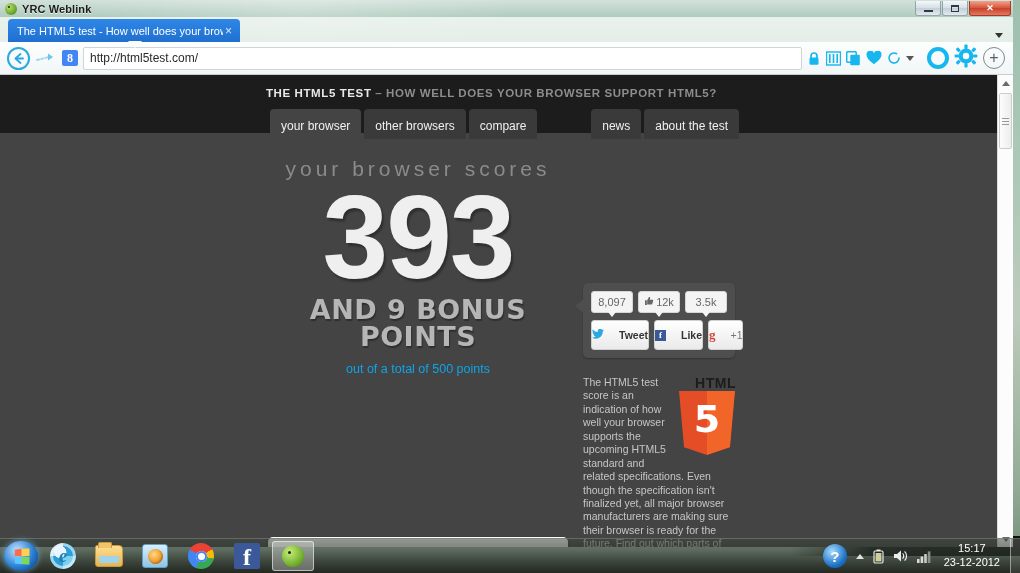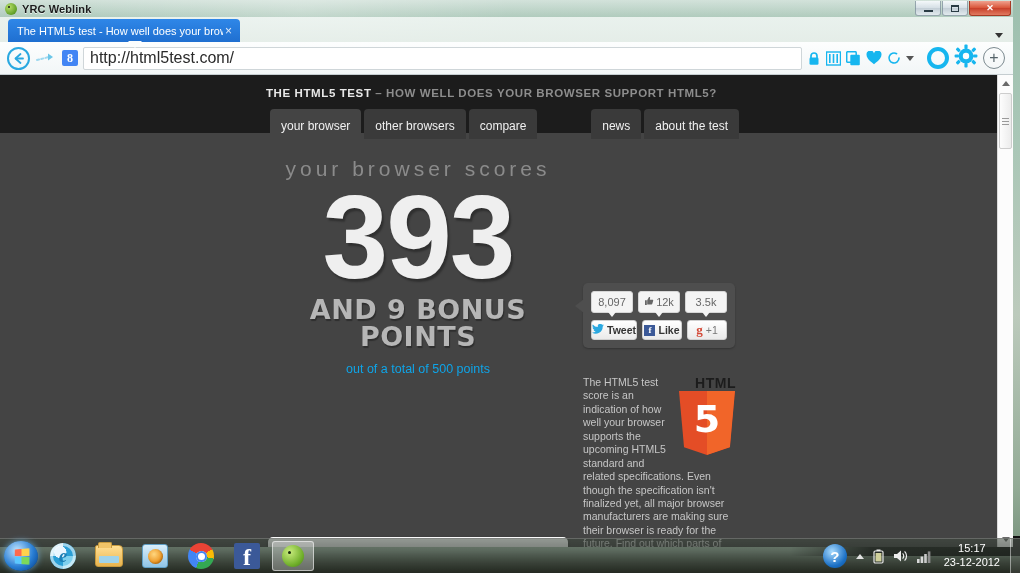--- a/index.html
+++ b/index.html
@@ -137,21 +137,21 @@
     width: 16px; height: 16px; flex: none;
     background: #4285f4; color: #fff;
     font-size: 12px; font-weight: bold; font-family: "Liberation Serif", serif;
     display: flex; align-items: center; justify-content: center;
     border-radius: 2px; cursor: pointer;
   }
   #urlbar {
     flex: 1; height: 23px;
     background: #fff; border: 1px solid #cfd6d9; border-radius: 2px;
     display: flex; align-items: center; padding: 0 6px;
-    font-size: 16px; color: #2a2a2a;
+    font-size: 12px; color: #2a2a2a;
     cursor: text;
   }
   .tb-icon { flex: none; cursor: pointer; display: flex; align-items: center; }
   #tb-caret {
     width: 0; height: 0; flex: none;
     border-left: 4px solid transparent; border-right: 4px solid transparent;
     border-top: 5px solid #555; cursor: pointer;
   }
   #spinner-btn {
     width: 22px; height: 22px; border-radius: 50%;
@@ -248,23 +248,23 @@
     font-size: 11px; color: #666; gap: 2px; position: relative;
   }
   .count-box::after {
     content: ""; position: absolute; left: 50%; margin-left: -4px; bottom: -5px;
     width: 0; height: 0;
     border-left: 4px solid transparent; border-right: 4px solid transparent;
     border-top: 5px solid #f4f4f4;
   }
   .share-btns { display: flex; gap: 5px; margin-top: 7px; }
   .share-btn {
-    flex: 1; height: 20px; border: 1px solid #d0d0d0; border-radius: 3px;
+    flex: 1; height: 30px; border: 1px solid #d0d0d0; border-radius: 3px;
     background: linear-gradient(180deg, #fff, #eaeaea);
-    display: flex; align-items: center; justify-content: center; gap: 3px;
+    display: flex; align-items: center; justify-content: center; gap: 15px;
     font-size: 10.5px; font-weight: bold; color: #333; cursor: pointer;
   }
   .gp-g { color: #d34836; font-family: "Liberation Serif", serif; font-size: 13px; font-weight: bold; }
   .fb-f {
     background: #3b5998; color: #fff; width: 11px; height: 11px;
     font-size: 9px; font-weight: bold; display: flex; align-items: center;
     justify-content: center; font-family: "Liberation Serif", serif;
   }
 
   #desc {

